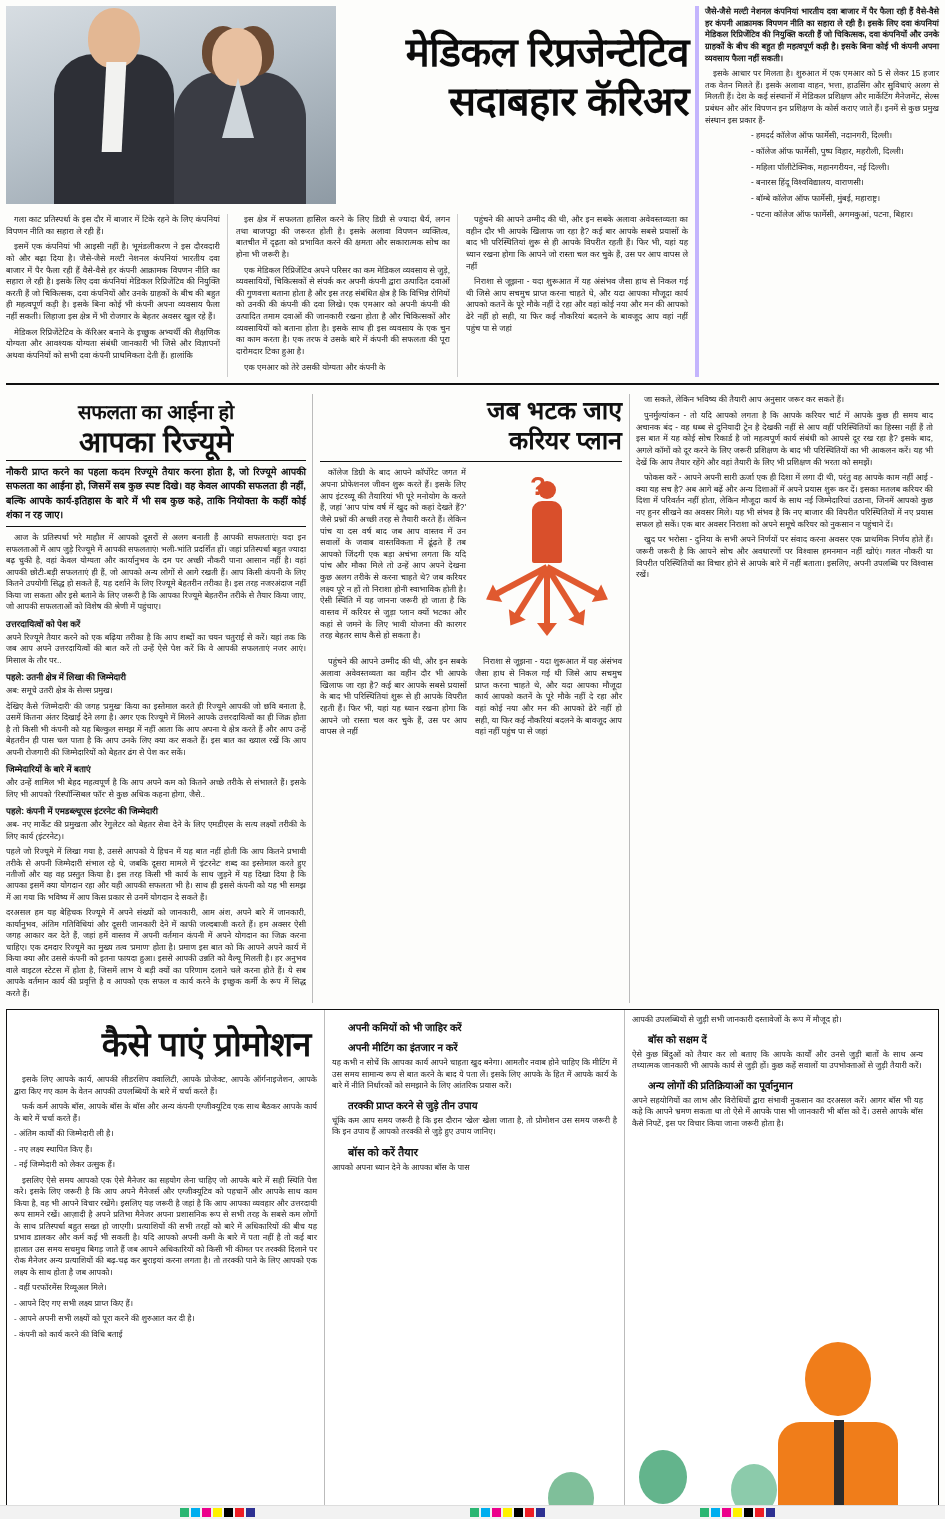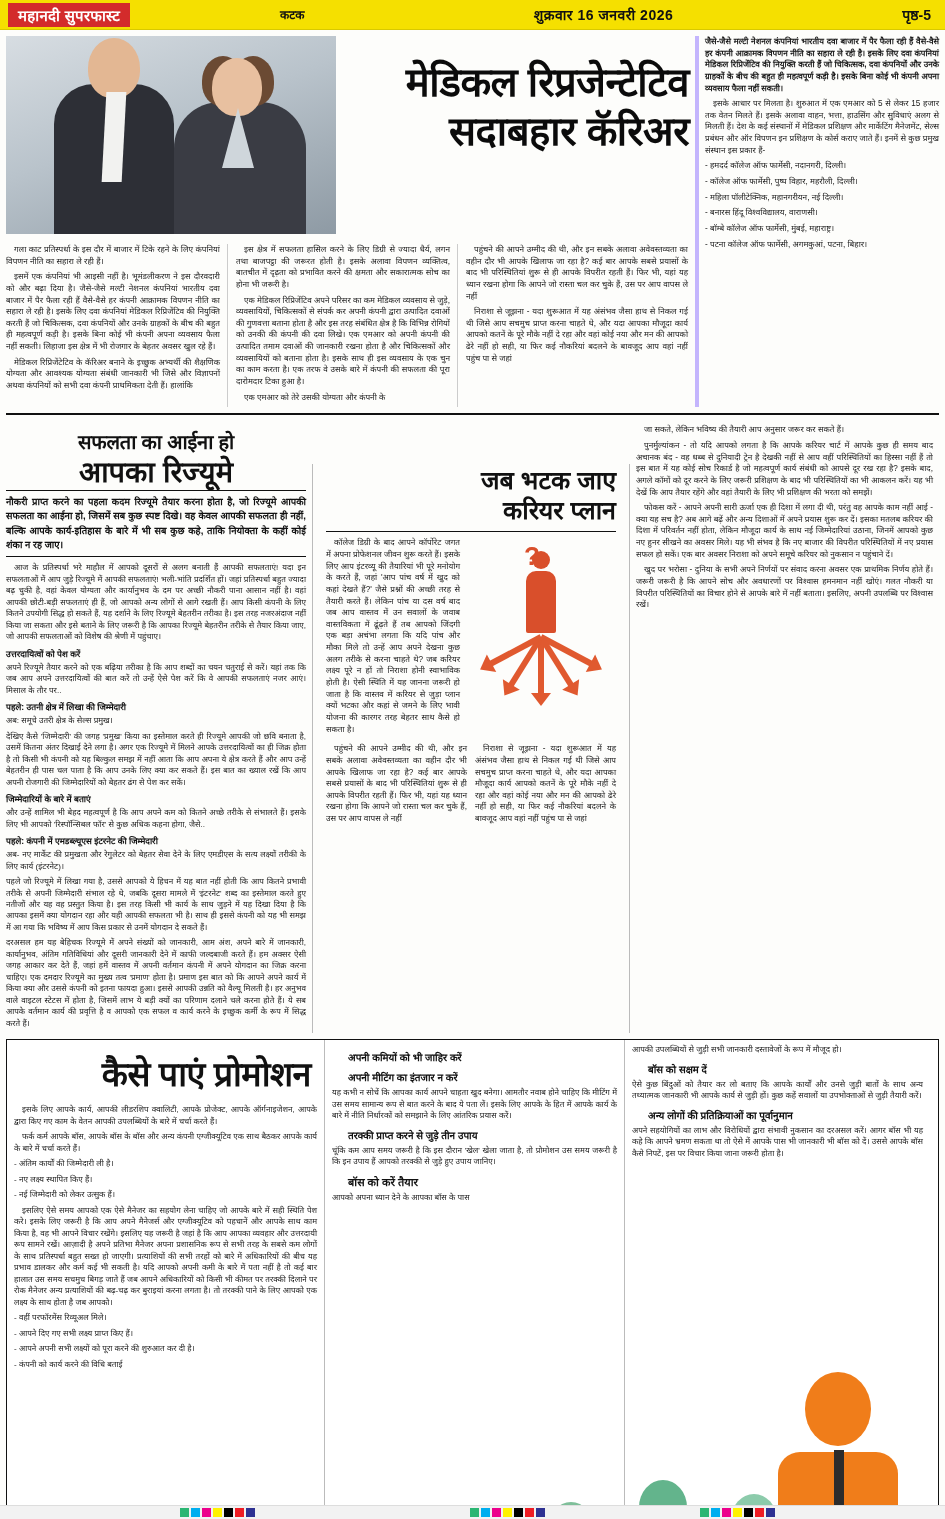--- a/index.html
+++ b/index.html
@@ -170,38 +170,37 @@
   .top-cols .c:last-child { border-right: none; padding-right: 0; }
 
   .lead {
     font-size: 8.6px;
     line-height: 1.45;
     text-align: justify;
     margin: 0 0 5px 0;
     font-weight: bold;
     color: #111;
   }
-  .top-right .bullets p { text-indent: 0; }
+  .top-right .bullets p { text-indent: 0; margin-left: 46px; }
 
   
   .hr-black { border-top: 2px solid #111; margin: 6px 0 5px; }
 
   
   .mid {
     display: flex;
     padding: 4px 6px 0 6px;
     gap: 6px;
   }
   .mid-left { width: 300px; }
   .mid-mid {
     width: 318px;
     border-left: 1px solid #bbb;
     border-right: 1px solid #bbb;
-    padding: 0 13px;
-    margin-top: 40px;
+    padding: 0 7px;
   }
   .mid-right { width: 297px; }
 
   .resume-head {
     text-align: center;
     padding: 4px 0 2px;
   }
   .resume-head .l1 {
     font-size: 20px;
     font-weight: bold;
@@ -383,26 +382,20 @@
     border-top: 1px solid #ddd;
   }
   .cb-group { position: absolute; top: 2px; display: flex; gap: 2px; }
   .cb-group i { width: 9px; height: 9px; display: block; }
 </style>
 </head>
 <body>
 
 <div class="page">
 
-  <div class="masthead">
-    <div class="mast-logo">महानदी सुपरफास्ट</div>
-    <div class="mast-city">कटक</div>
-    <div class="mast-date">शुक्रवार  16 जनवरी  2026</div>
-    <div class="mast-page">पृष्ठ-5</div>
-  </div>
 
   <div class="top">
     <div class="top-left">
 
       <div class="hero">
         <div class="hero-photo">
           <div class="hp-man"></div>
           <div class="hp-woman"></div>
         </div>
         <div class="hero-title">

